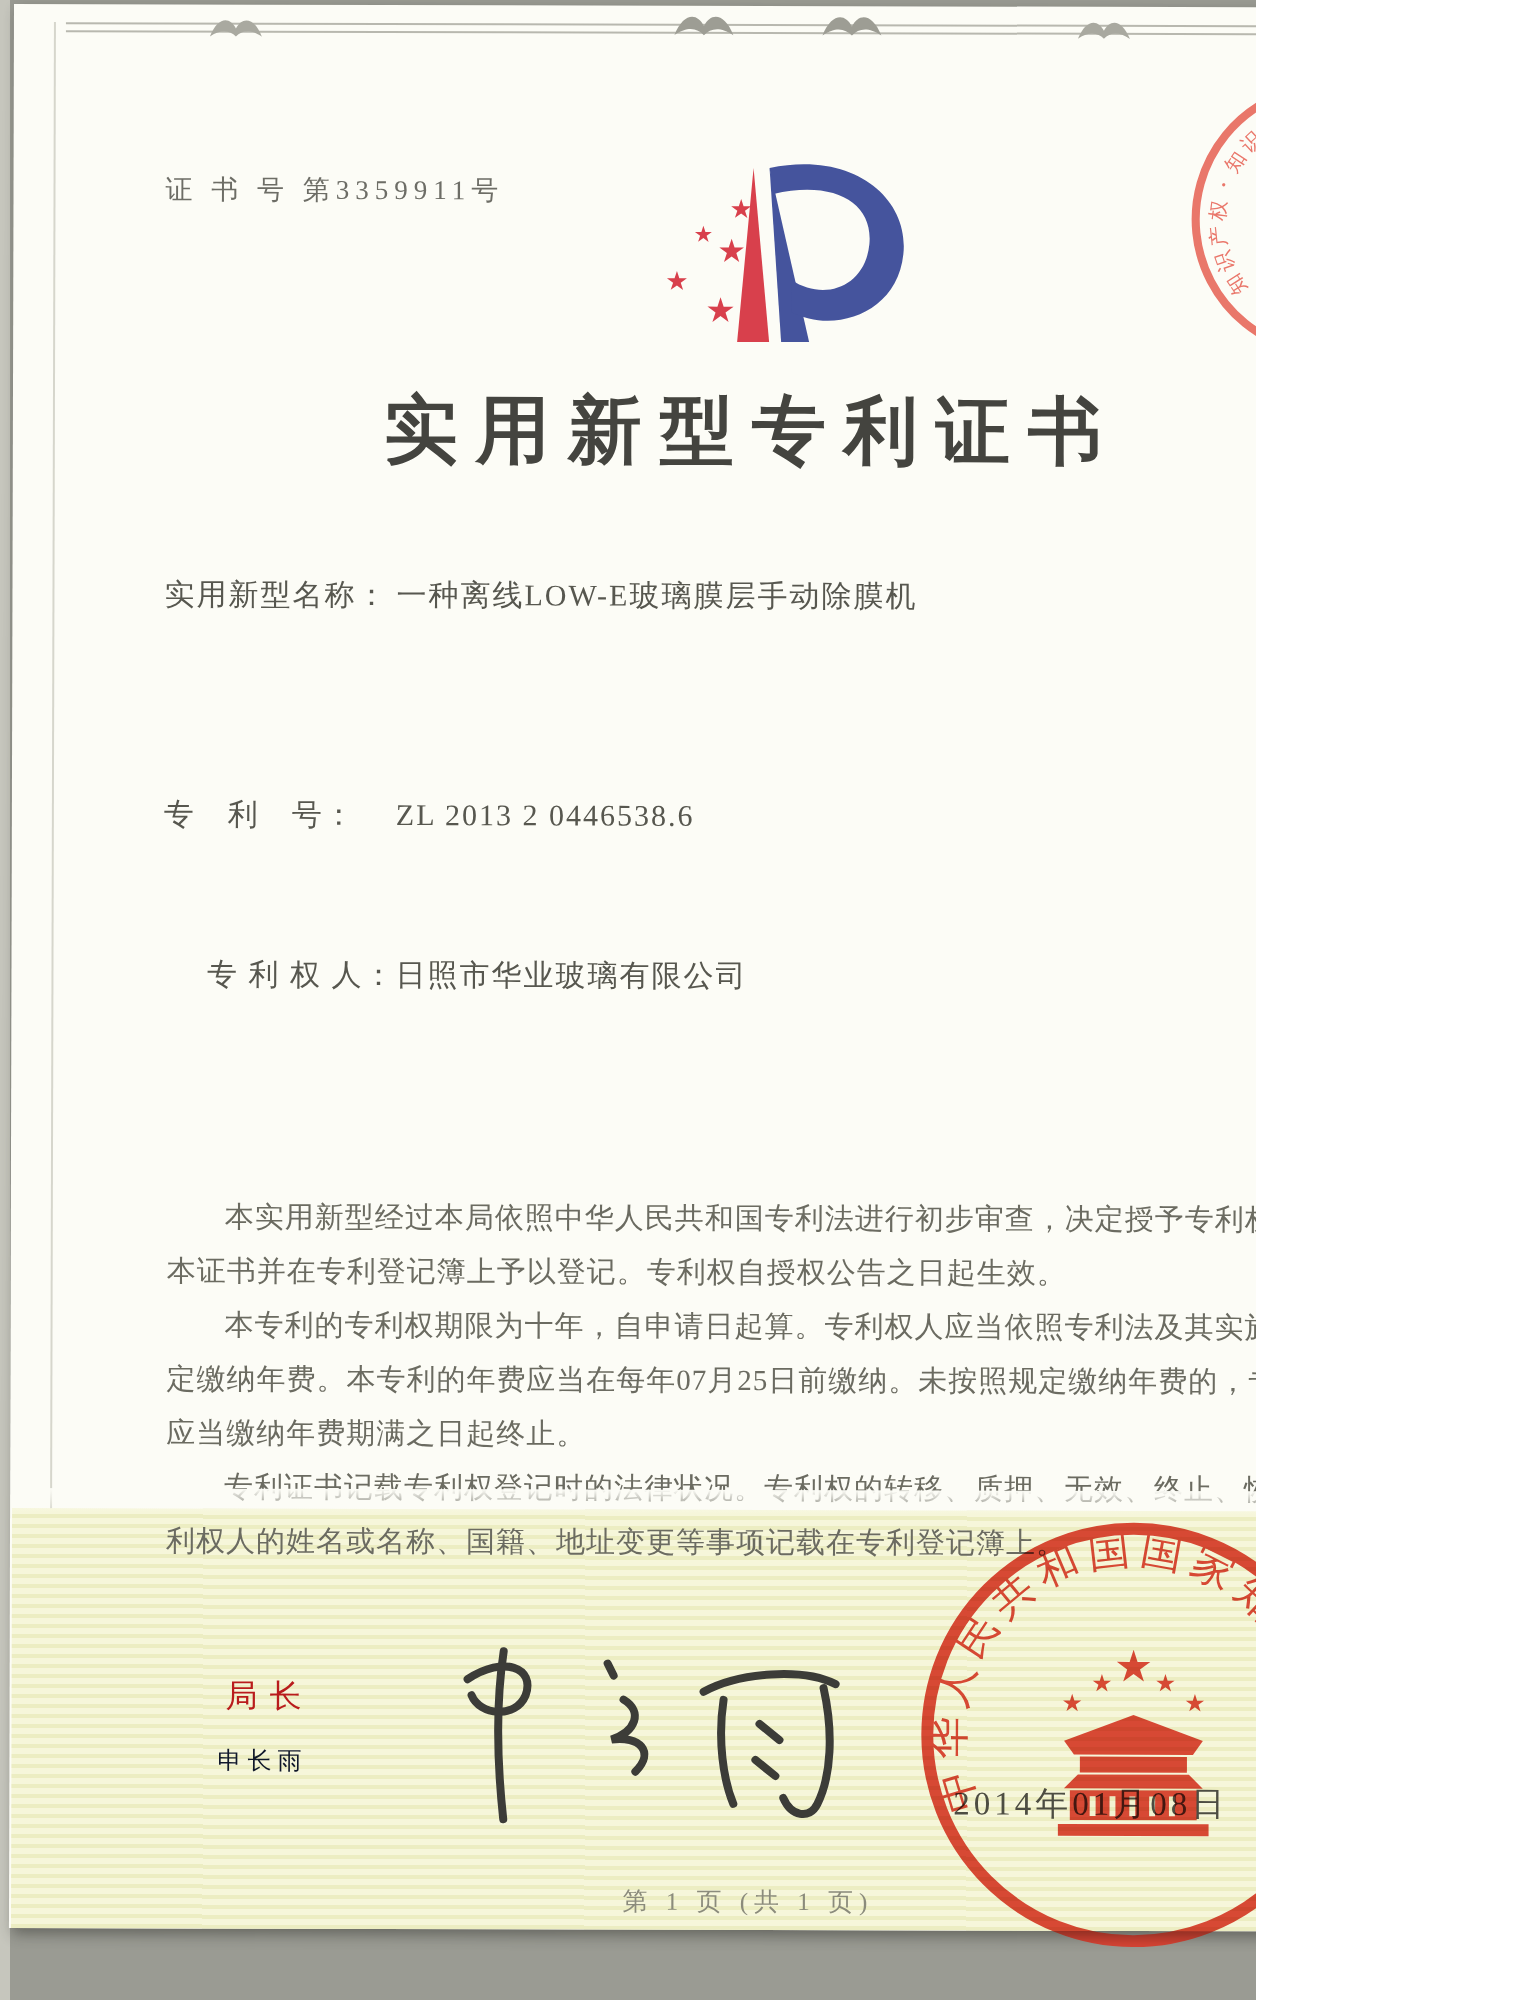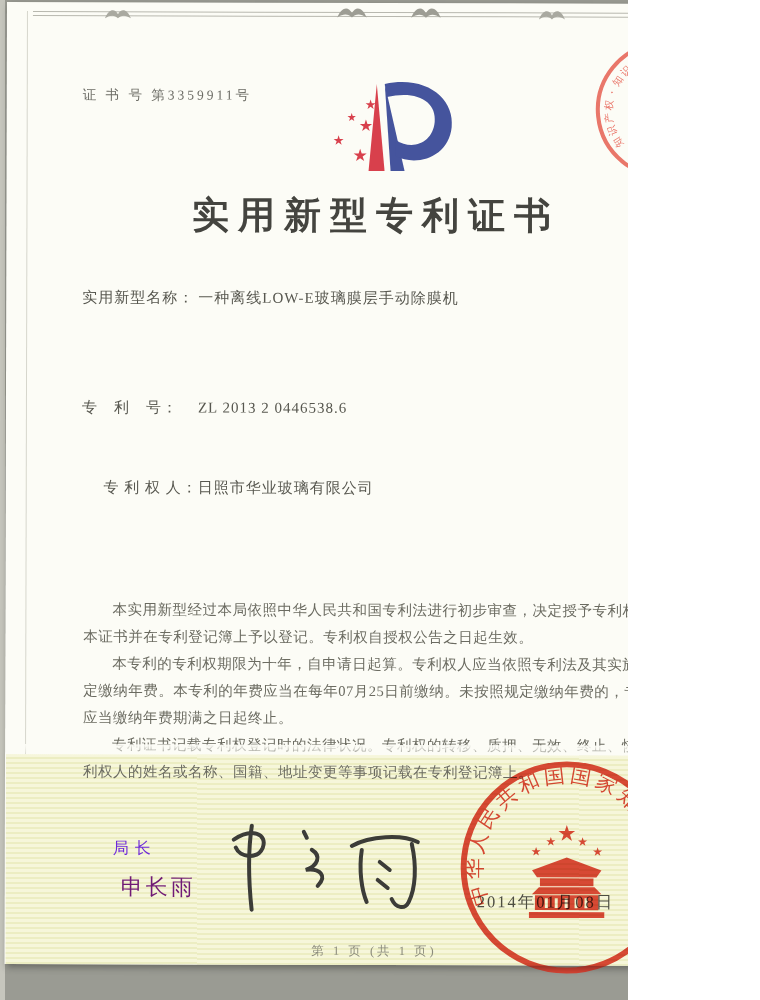--- a/index.html
+++ b/index.html
@@ -30,22 +30,22 @@
       font-weight:700;color:#44443f;letter-spacing:9px;}
   
   .field{position:absolute;left:76px;font-size:15px;color:#57574f;letter-spacing:1px;white-space:nowrap;}
   .field .lab{display:inline-block;min-width:116px;}
   .f0{top:286px;} .f1{top:342px;} .f2{top:396px;} .f3{top:449px;} .f4{top:476px;text-align:right;} .f5{top:558px;}
   
   .body-text{position:absolute;left:78px;top:594px;width:612px;font-size:14.5px;line-height:1.86;
       color:#6b6b61;letter-spacing:.5px;}
   .body-text p{margin:0;text-indent:2em;}
   
-  .director-title{position:absolute;left:108px;top:836px;font-size:16px;color:#6d28d9;letter-spacing:6px;z-index:3;}
-  .director-name{position:absolute;left:116px;top:870px;font-size:22px;color:#701a75;letter-spacing:3px;z-index:3;}
+  .director-title{position:absolute;left:108px;top:836px;font-size:16px;color:#b91c1c;letter-spacing:6px;z-index:3;}
+  .director-name{position:absolute;left:104px;top:870px;font-size:12px;color:#0f172a;letter-spacing:3px;z-index:3;}
   .signature{position:absolute;left:195px;top:795px;width:250px;height:125px;z-index:3;}
   
   .seal-date{position:absolute;left:472px;top:888px;font-size:16.5px;color:#4d4d42;letter-spacing:2px;z-index:3;}
   .gov-seal{position:absolute;left:448px;top:750px;width:228px;height:228px;z-index:4;
       mix-blend-mode:multiply;opacity:.92;}
   
   .page-indicator{position:absolute;left:0;right:0;top:940px;text-align:center;
       font-size:12.5px;color:#8b8b7c;letter-spacing:3px;z-index:3;}
   .orn{position:absolute;color:#a9a9a0;z-index:2;}
   .orn svg{display:block;}

